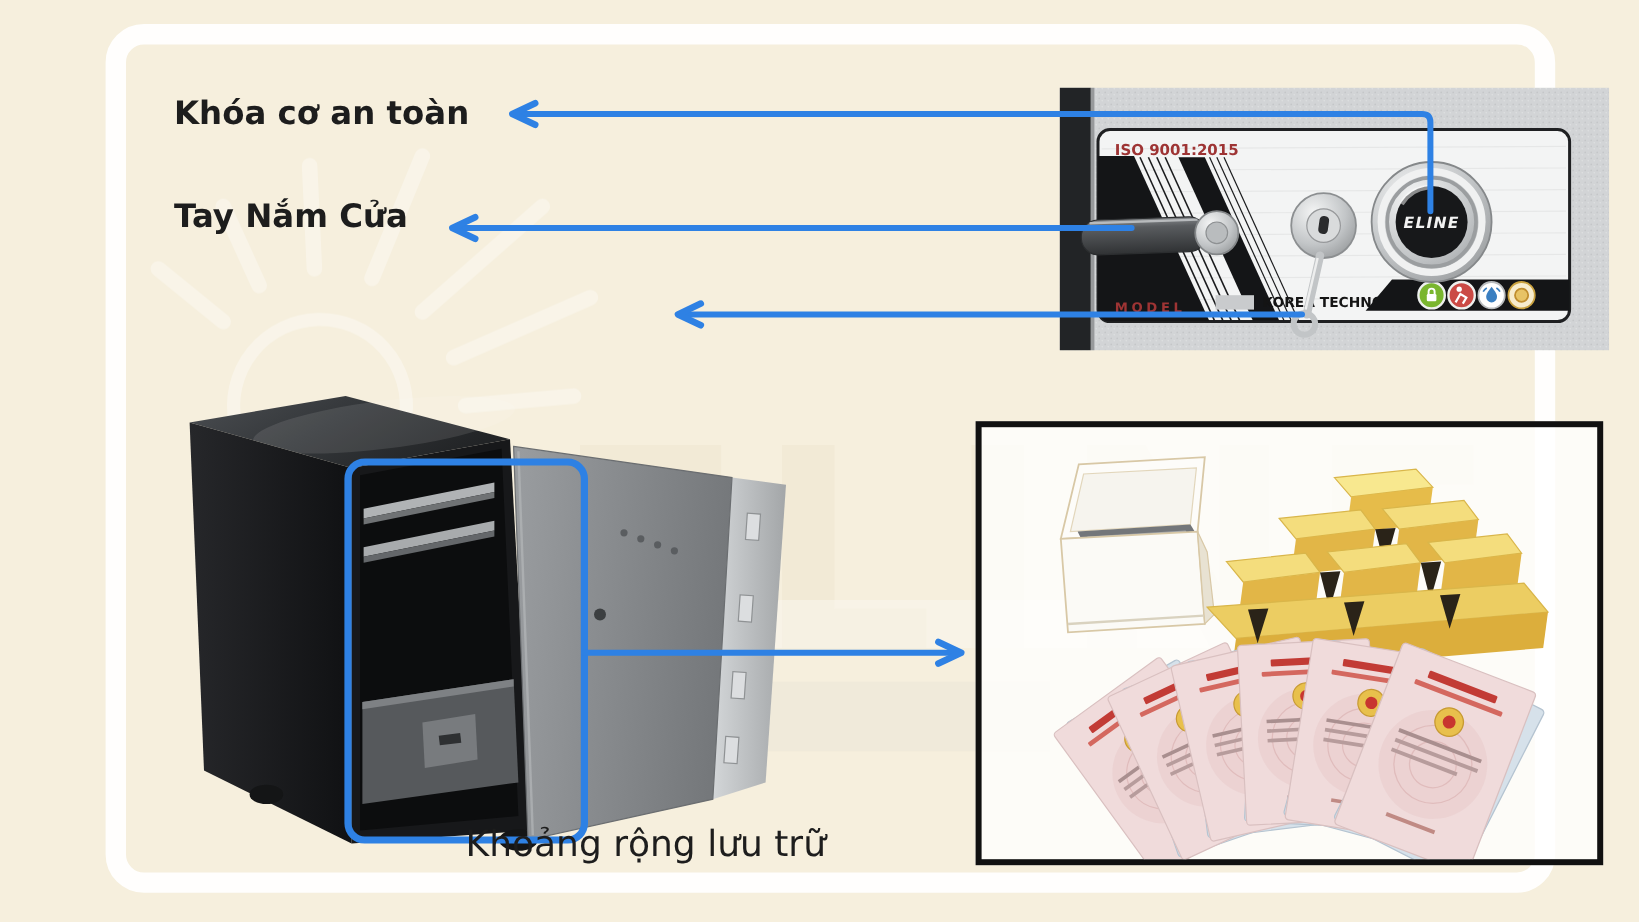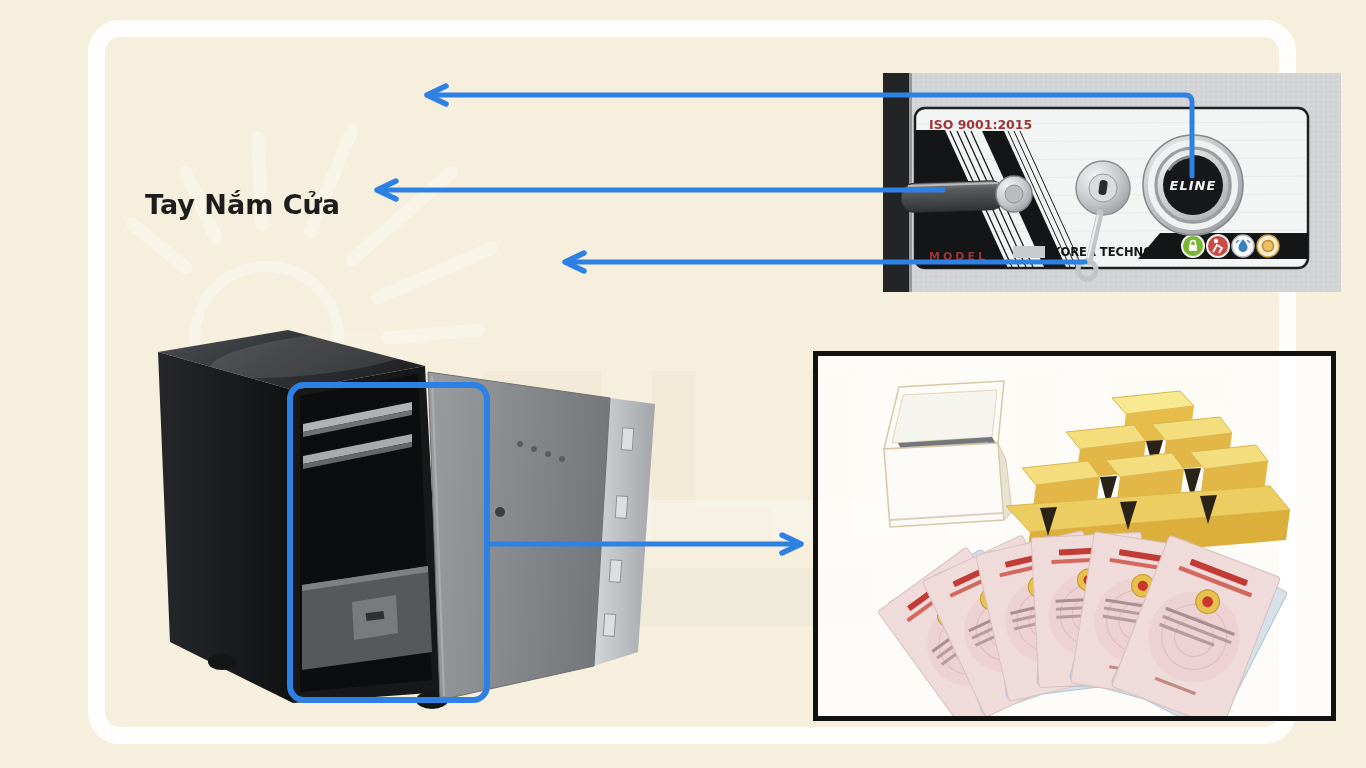--- a/index.html
+++ b/index.html
@@ -3,21 +3,21 @@
 <meta charset="utf-8">
 <style>
   html,body{margin:0;padding:0;background:#f6efdd;}
   .stage{position:relative;width:1366px;height:768px;background:#f6efdd;overflow:hidden;
          font-family:"DejaVu Sans","Liberation Sans",sans-serif;}
   .abs{position:absolute;}
   .frame{position:absolute;left:88px;top:20px;width:1208px;height:724px;
          border:17px solid rgba(255,255,255,0.93);border-radius:32px;box-sizing:border-box;}
   .label{position:absolute;font-weight:bold;font-size:27px;color:#1d1d1d;white-space:nowrap;}
   .l1{left:145px;top:79px;}
-  .l2{left:145px;top:189px;}
+  .l2{left:145px;top:165px;}
   .l3{left:145px;top:246px;}
   .caption{position:absolute;left:388px;top:686px;font-size:30px;font-weight:500;color:#1d1d1d;white-space:nowrap;}
   .vbox{position:absolute;left:813px;top:351px;width:523px;height:370px;border:5px solid #111;
         background:rgba(255,255,255,0.78);box-sizing:border-box;overflow:hidden;}
   svg text{font-family:"DejaVu Sans","Liberation Sans",sans-serif;}
 </style>
 </head>
 <body>
 
 <div class="stage">
@@ -293,15 +293,17 @@
         <path d="M584,253 L565,262 L584,271" stroke-width="5.5"></path>
       </g>
       <rect x="290" y="385" width="197" height="315" rx="14" stroke-width="6"></rect>
       <g>
         <path d="M487,544 L800,544"></path>
         <path d="M782,535 L801,544 L782,553" stroke-width="5.5"></path>
       </g>
     </g>
   </svg>
 
+  <div class="label l1">Khóa cơ an toàn</div>
   <div class="label l2">Tay Nắm Cửa</div>
+  <div class="caption">Khoảng rộng lưu trữ</div>
 
 </div>
 
 </body></html>

